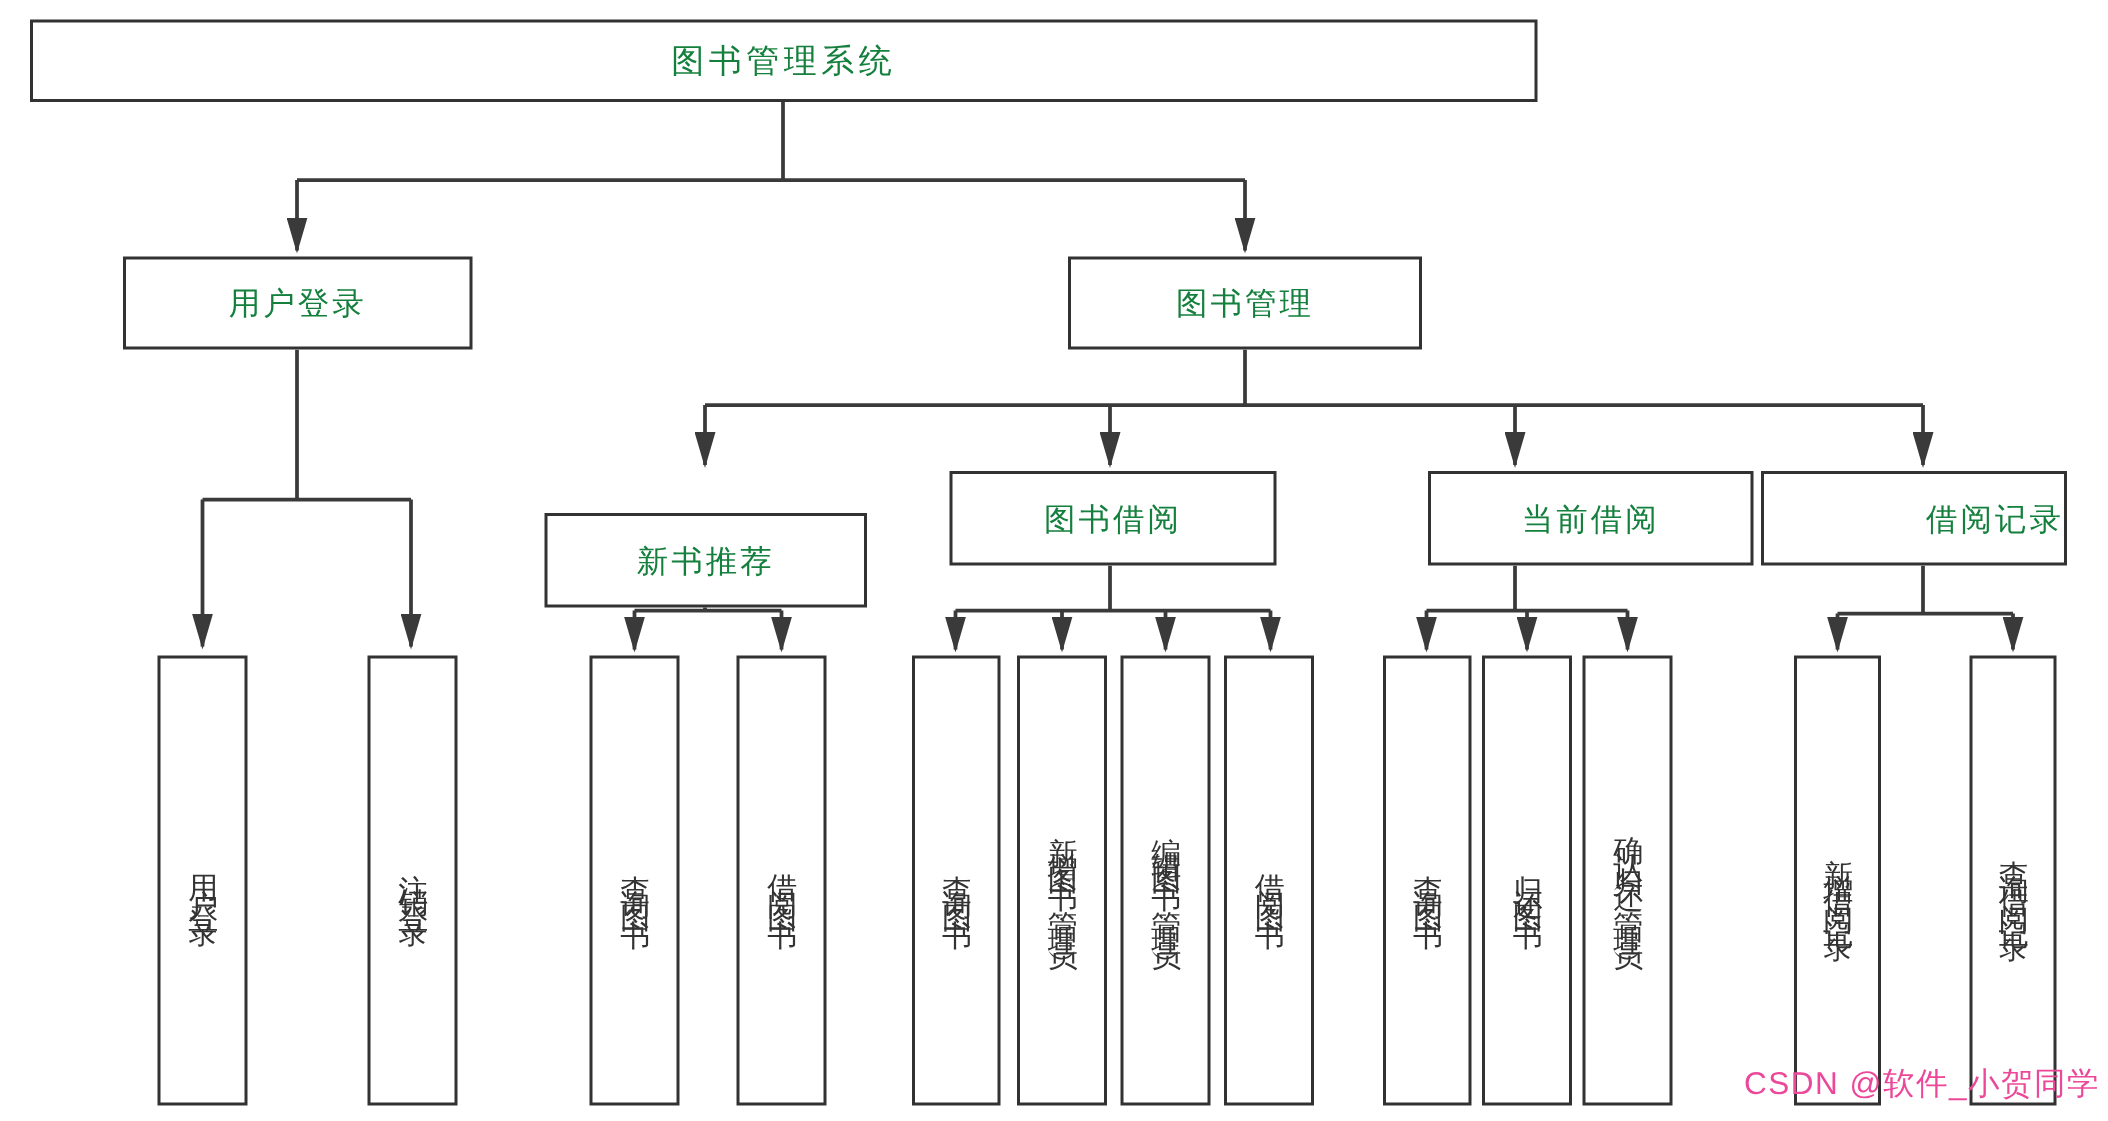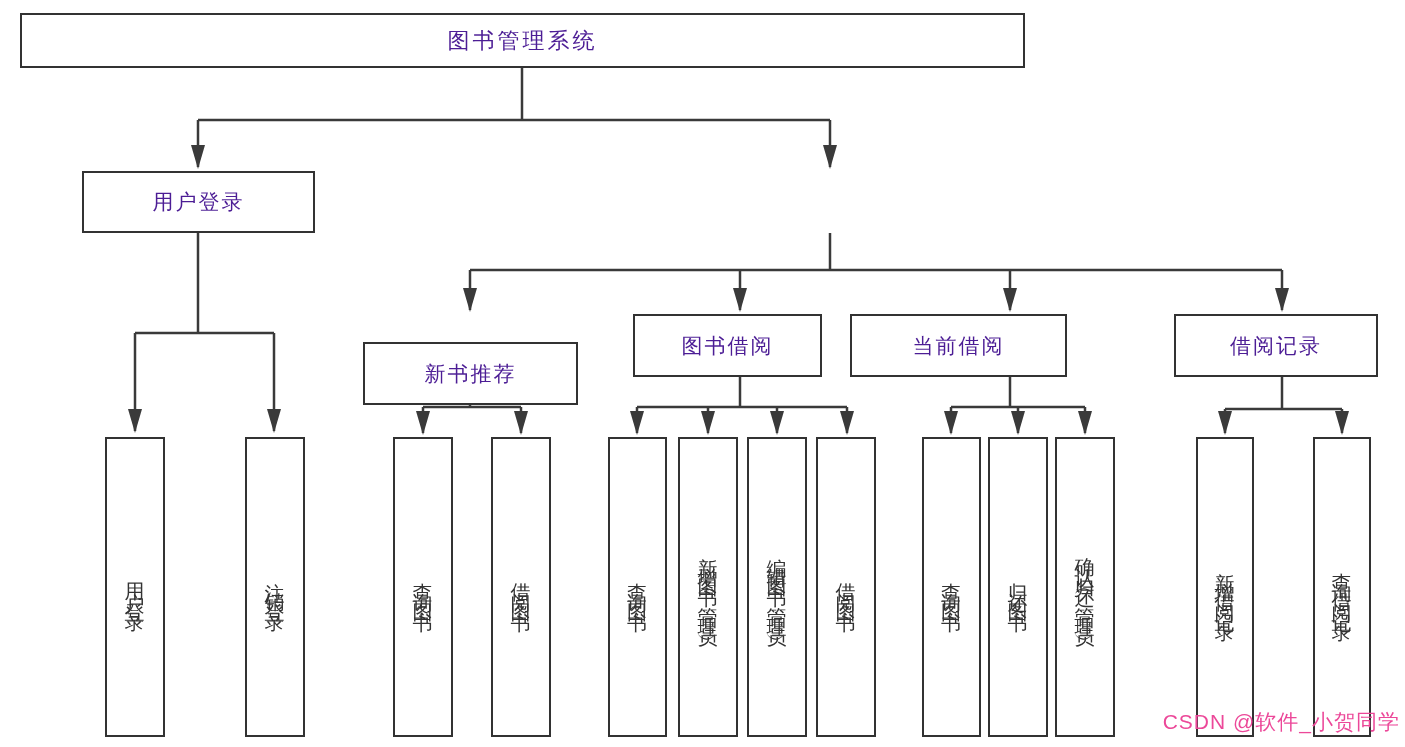--- a/index.html
+++ b/index.html
@@ -11,21 +11,21 @@
   }
   .canvas {
     position:relative; width:1405px; height:747px;
     background:#ffffff; overflow:hidden;
   }
   .connectors { position:absolute; left:0; top:0; }
   .hbox {
     position:absolute; background:#ffffff;
     border:2px solid #323232;
     display:flex; align-items:center; justify-content:center;
-    font-size:21px; letter-spacing:2px; color:#4c1d95;
+    font-size:21px; letter-spacing:2px; color:#15803d;
   }
   .root-box { font-size:22px; letter-spacing:3px; }
   .vbox {
     position:absolute; top:437px; height:300px;
     background:#ffffff; border:2px solid #323232;
   }
   .vbox .vlabel {
     position:absolute; left:50%; top:50%;
     transform:translate(-50%,-50%);
     writing-mode:vertical-rl; text-orientation:mixed;
@@ -93,31 +93,34 @@
     </g>
   </svg>
 
   <div class="hbox root-box" style="left:20px; top:13px; width:1005px; height:55px;">
     <span>图书管理系统</span>
   </div>
 
   <div class="hbox" style="left:82px; top:171px; width:233px; height:62px;">
     <span>用户登录</span>
   </div>
+  <div class="hbox" style="left:712px; top:171px; width:236px; height:62px;">
+    <span>图书管理</span>
+  </div>
 
   <div class="hbox" style="left:363px; top:314px; width:215px; height:63px;margin-top:28px;">
     <span>新书推荐</span>
   </div>
-  <div class="hbox" style="left:633px; top:314px; width:189px; height:63px;">
+  <div class="hbox" style="left:633px; top:314px; width:218px; height:63px;">
     <span>图书借阅</span>
   </div>
-  <div class="hbox" style="left:850px; top:314px; width:217px; height:63px;">
+  <div class="hbox" style="left:952px; top:314px; width:217px; height:63px;">
     <span>当前借阅</span>
   </div>
-  <div class="hbox" style="left:1174px; top:314px; width:204px; height:63px;">
+  <div class="hbox" style="left:1174px; top:314px; width:204px; height:63px;justify-content:flex-end;">
     <span>借阅记录</span>
   </div>
 
   <div class="vbox" style="left:105px; width:60px;">
     <span class="vlabel">用户登录</span>
   </div>
   <div class="vbox" style="left:245px; width:60px;">
     <span class="vlabel">注销登录</span>
   </div>
 

